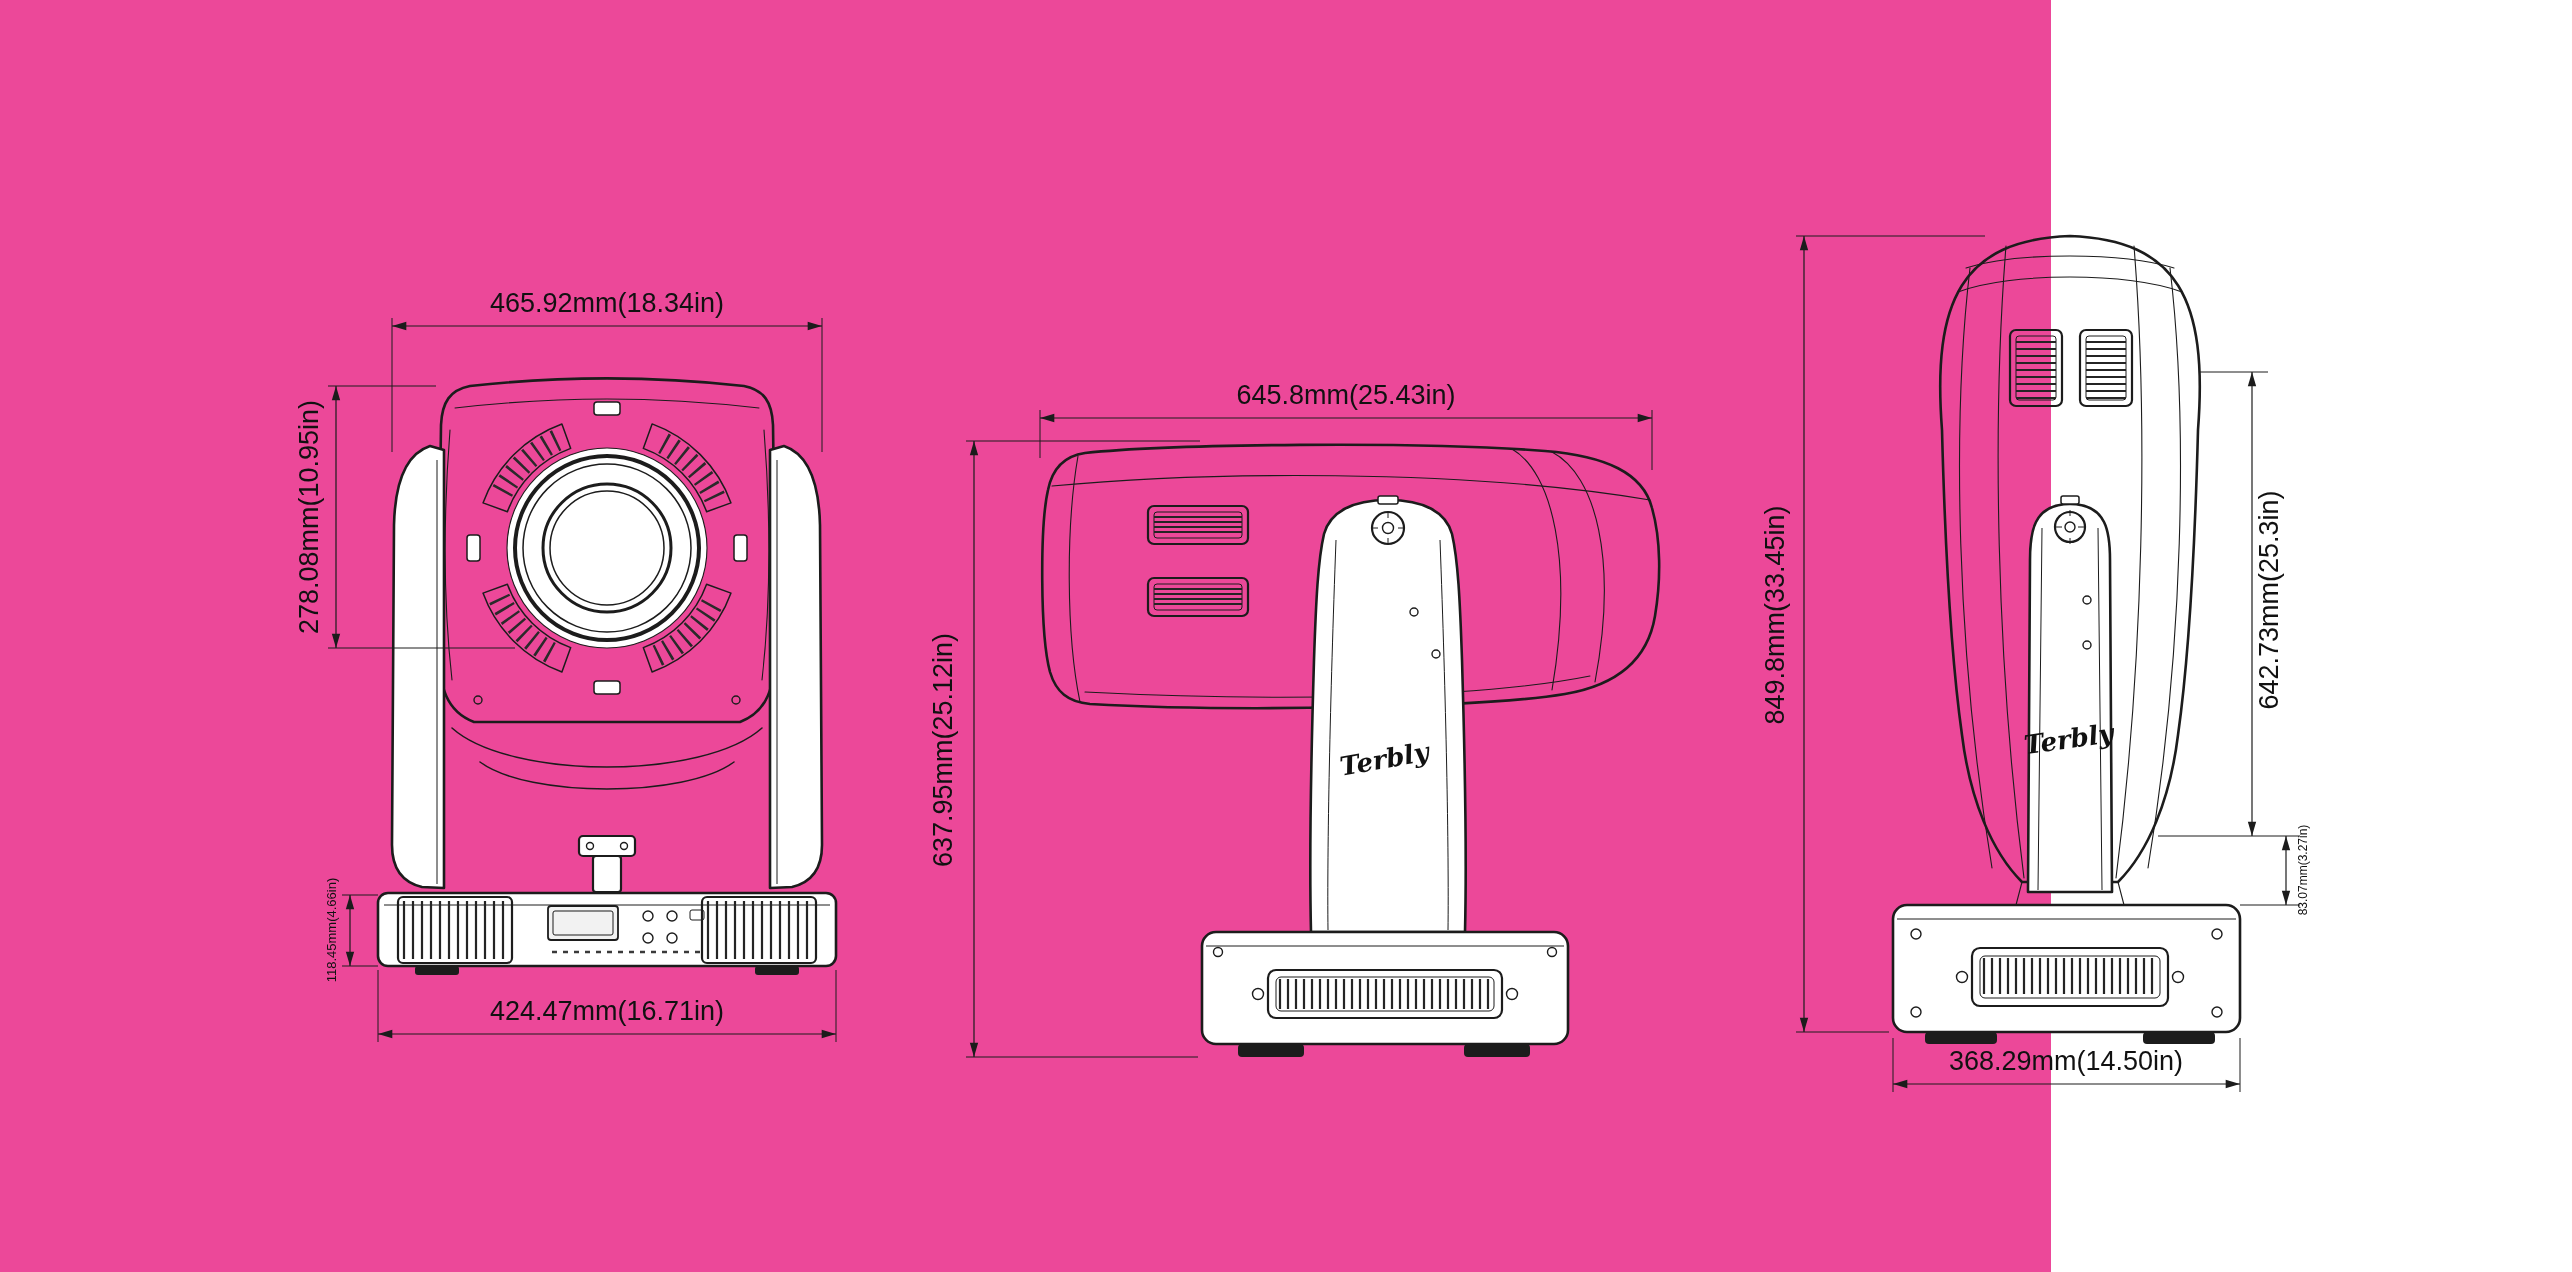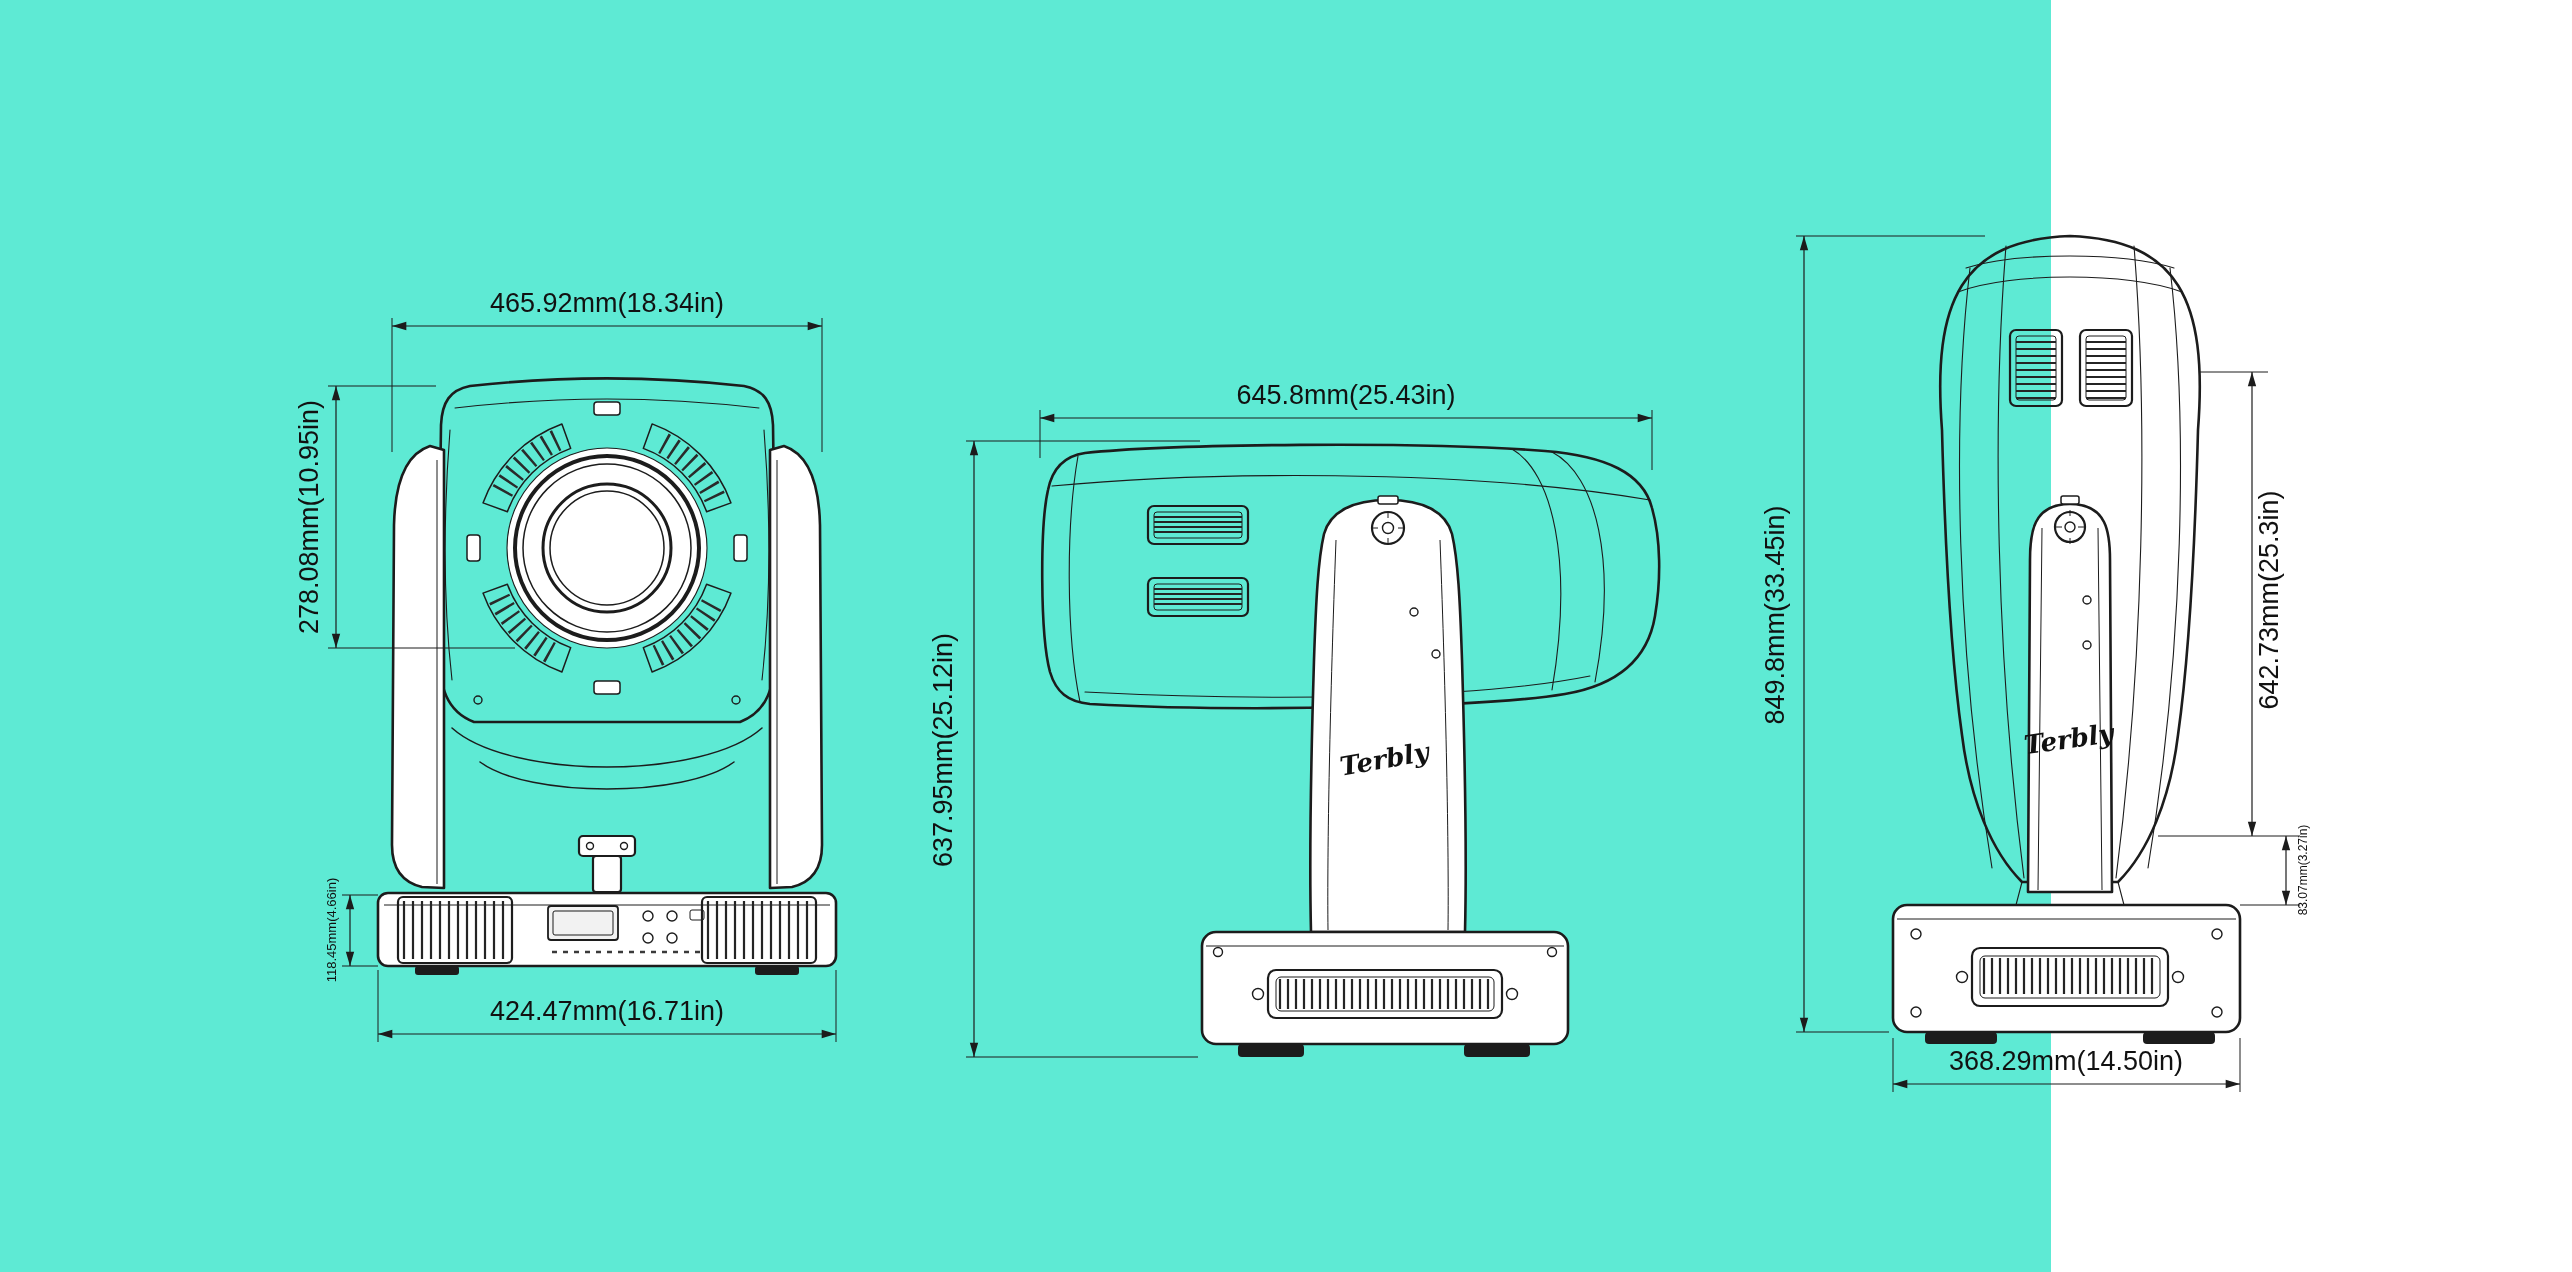--- a/index.html
+++ b/index.html
@@ -1,16 +1,16 @@
 <!DOCTYPE html>
 <html><head>
 <meta charset="utf-8">
 <style>
   html,body { margin:0; padding:0; background:#ffffff; }
-  .canvas { width:2051px; height:1272px; background:#5eead4; position:relative; }
+  .canvas { width:2051px; height:1272px; background:#ec4899; position:relative; }
   svg { display:block; }
   .ln   { fill:none; stroke:#1c1c1c; stroke-width:2.2; stroke-linecap:round; stroke-linejoin:round; }
   .b25  { stroke-width:2.6; }
   .t1   { stroke-width:1.1; }
   .t15  { stroke-width:1.5; }
   .whitefill { fill:#ffffff; }
   .ribs { fill:none; stroke:#242424; stroke-width:2.2; }
   .hatch{ fill:none; stroke:#2a2a2a; stroke-width:22; stroke-dasharray:2.5 8; }
   .dark { fill:#1c1c1c; stroke:none; }
   .screw{ fill:none; stroke:#1c1c1c; stroke-width:1.4; }

